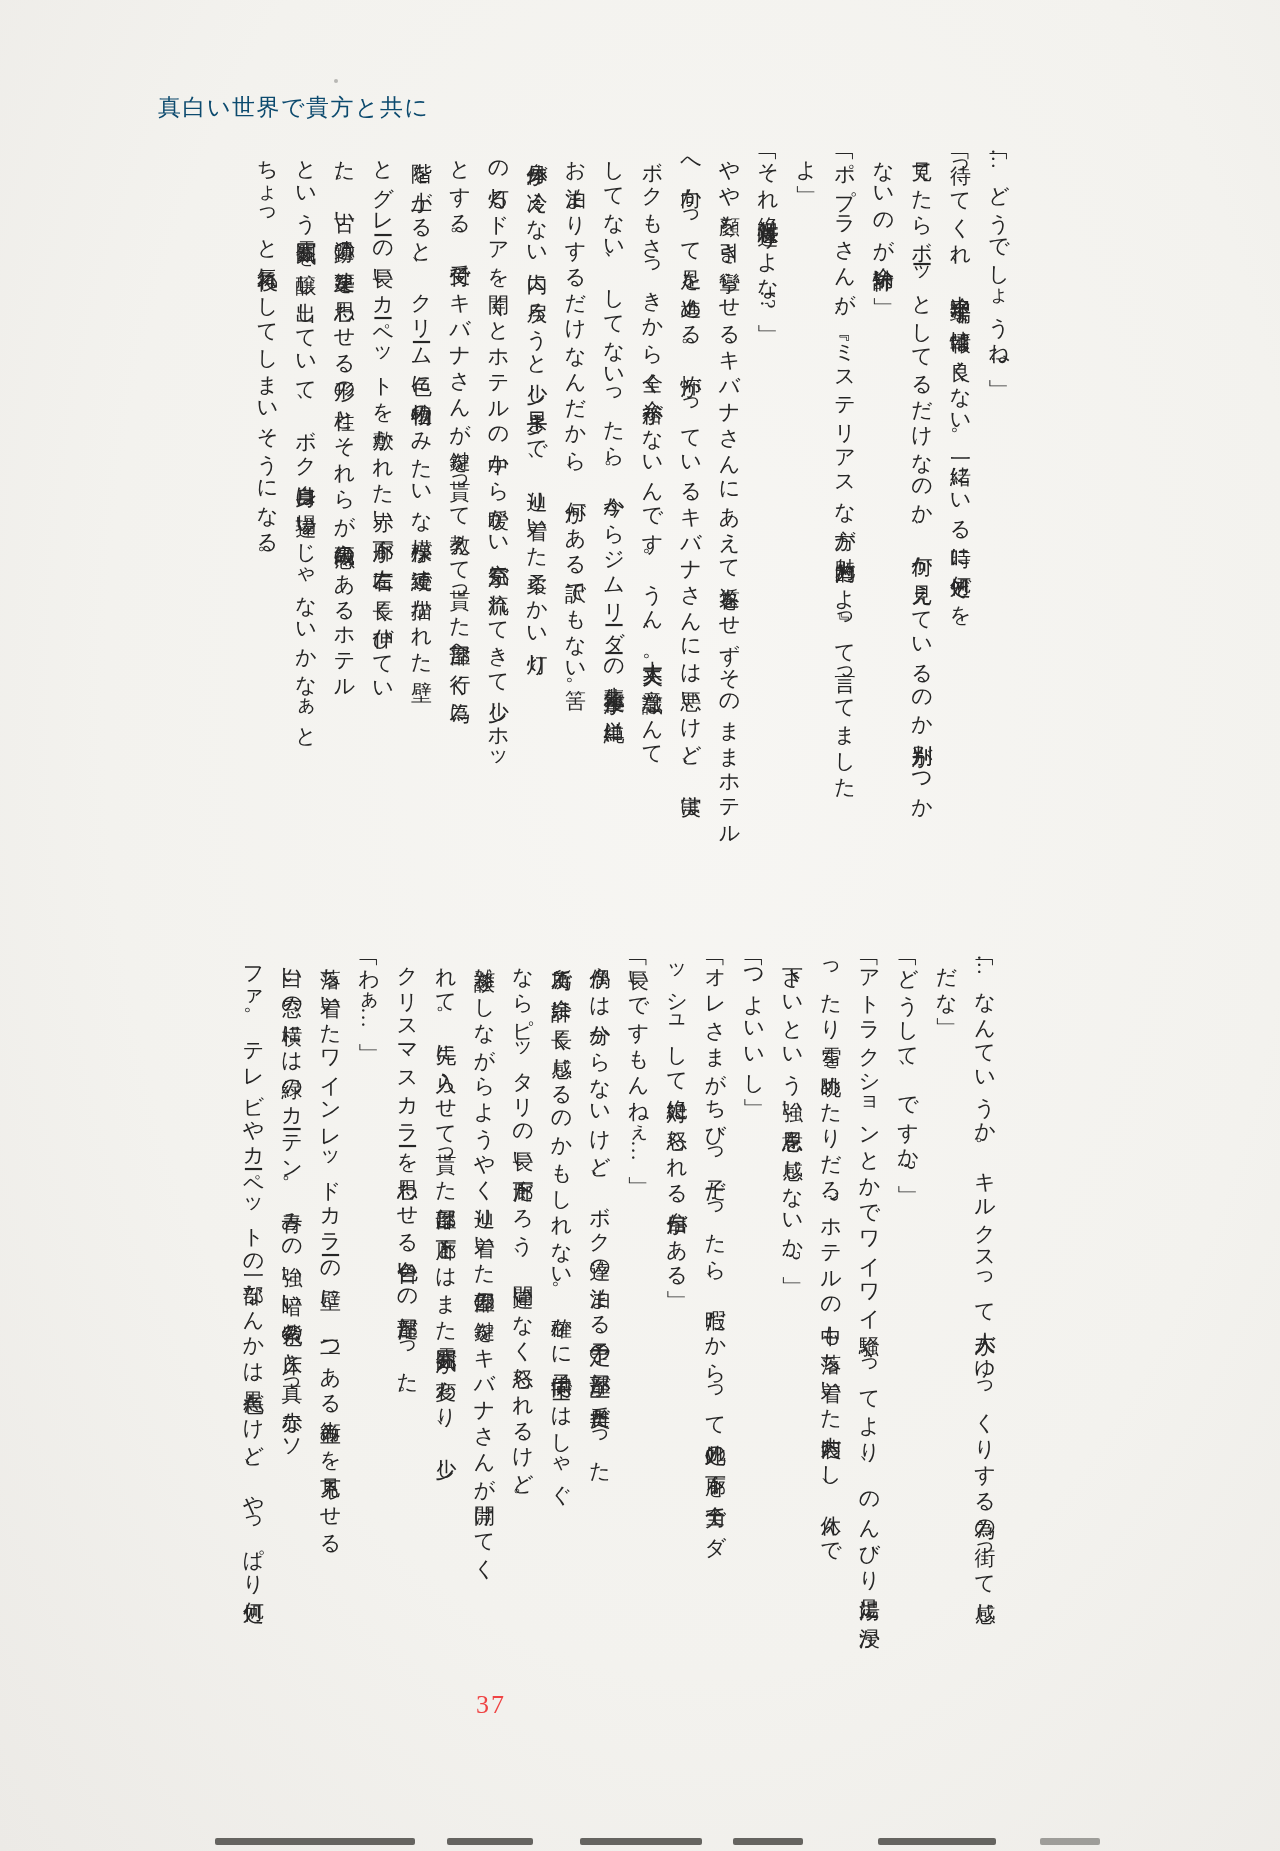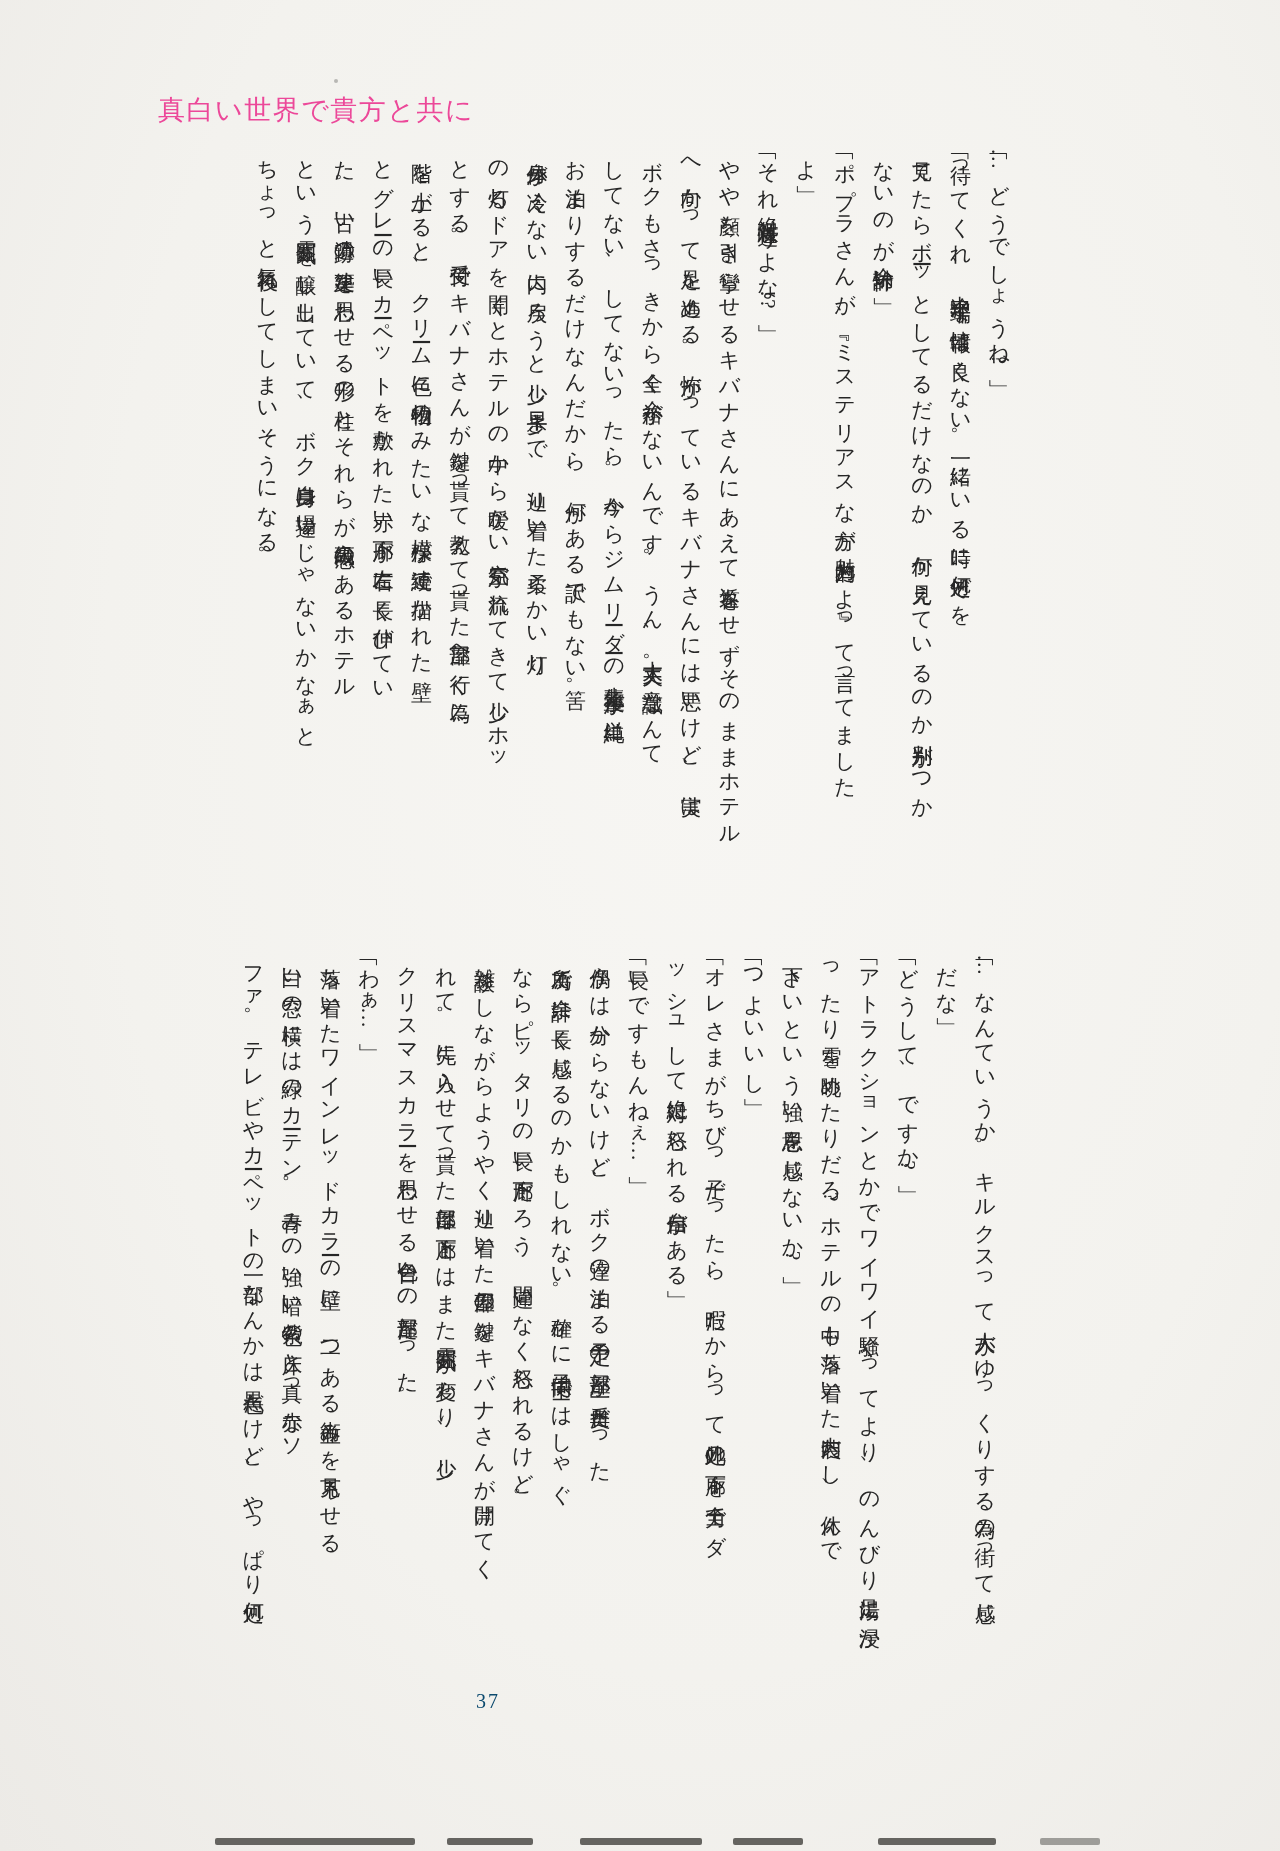--- a/index.html
+++ b/index.html
@@ -3,39 +3,39 @@
 <meta charset="utf-8">
 <style>
   html,body{margin:0;padding:0;}
   body{
     width:1280px;height:1851px;position:relative;overflow:hidden;
     background:radial-gradient(ellipse at 55% 38%, #f7f6f3 0%, #f3f2ee 60%, #eceae6 100%);
     font-family:"Liberation Serif","DejaVu Serif",serif;
   }
   .header-title{
     position:absolute;left:158px;top:92px;
-    font-size:27px;letter-spacing:1.5px;color:#ec4899;
+    font-size:23px;letter-spacing:1.5px;color:#0c4a6e;
     font-family:"Liberation Serif","DejaVu Serif",serif;
   }
   .band{
     position:absolute;
     writing-mode:vertical-rl;
     text-orientation:mixed;
     color:#262626;
     font-size:21px;
     letter-spacing:2.2px;
     line-height:38.5px;
     font-family:"Liberation Serif","DejaVu Serif",serif;
   }
   .band-top{top:146px;right:262px;height:748px;}
   .band-bottom{top:952px;right:276px;height:718px;}
   .vcol{white-space:nowrap;}
   .page-number{
     position:absolute;left:476px;top:1690px;
-    font-size:20px;letter-spacing:2px;color:#0c4a6e;
+    font-size:26px;letter-spacing:2px;color:#ef4444;
   }
   .dust{
     position:absolute;left:334px;top:79px;width:4px;height:4px;
     border-radius:50%;background:rgba(95,95,92,.4);
   }
   .artifact{position:absolute;top:1838px;height:7px;background:#4c4b48;border-radius:2px;opacity:.85;}
   .a1{left:215px;width:200px;}
   .a2{left:447px;width:86px;}
   .a3{left:580px;width:122px;}
   .a4{left:733px;width:70px;}

